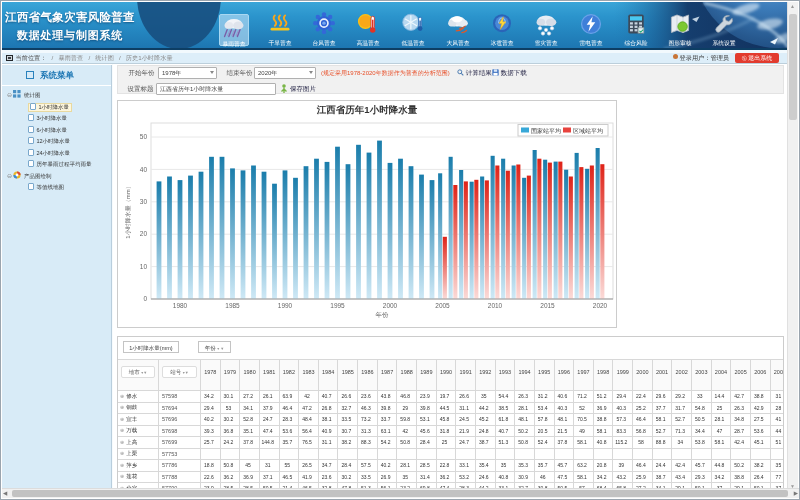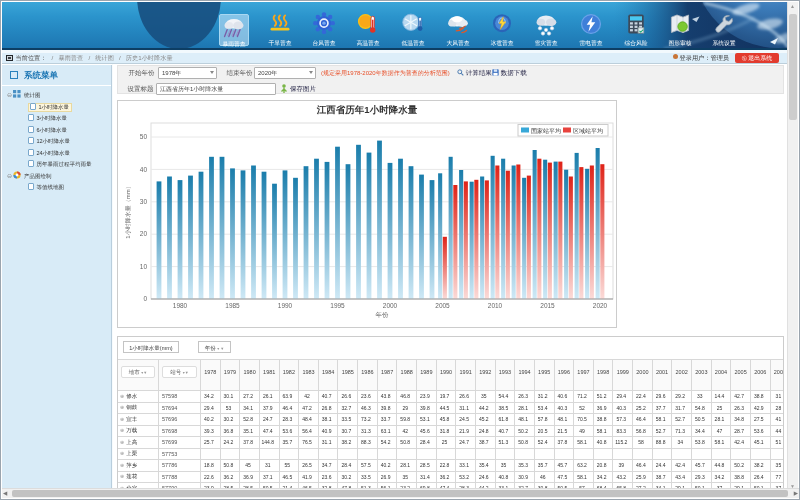--- a/index.html
+++ b/index.html
@@ -17,21 +17,21 @@
 .nav-sel .nlab { margin-top:0; }
 
 #crumb { position:absolute; left:1px; top:49px; width:787px; height:14px; background:linear-gradient(to bottom,#f2f9fd 0px,#f2f9fd 2.5px,#ddeef9 3px); border-bottom:1px solid #bccfdb; font-size:6.2px; color:#888; line-height:16px; }
 #crumb .ic { display:inline-block; width:6.5px; height:6px; background:#3a3f44; border:1px solid #23272b; box-shadow:inset 0 0 0 1px #cfd6da; margin:0 3px 0 4px; vertical-align:-1px; }
 #crumb b { color:#555; font-weight:normal; }
 #user { position:absolute; right:60px; top:0; color:#333; }
 #user .p { display:inline-block; width:5px; height:5px; border-radius:50%; background:#c87537; vertical-align:1px; margin-right:2px; }
 #exit { position:absolute; right:10px; top:2.5px; width:44px; height:10.5px; background:#e23b2e; border-radius:2px; color:#fff; text-align:center; line-height:10.5px; font-size:6px; }
 
 #side { position:absolute; left:1px; top:64px; width:110px; height:425px; background:#d8ebf7; border-right:1px solid #b9cedd; }
-#side .hd { height:21px; line-height:21px; color:#1f78b5; font-size:8.5px; font-weight:bold; border-bottom:1px solid #fff; padding-left:8px; }
+#side .hd { height:21px; line-height:21px; color:#1f78b5; font-size:8.5px; font-weight:bold; border-bottom:1px solid #fff; padding-left:24px; }
 #side .hd .sq { display:inline-block; width:8px; height:8px; border:1.5px solid #2a82bd; margin-right:6px; vertical-align:-1px; }
 .tree { font-size:5.5px; color:#333; margin-top:4px; }
 .titem { height:11.5px; line-height:11.5px; white-space:nowrap; }
 .titem .exp { display:inline-block; width:7px; text-align:center; color:#888; font-size:6px; }
 .titem .nico { display:inline-block; width:8px; height:8px; vertical-align:-1px; margin-right:3px; }
 .doc { display:inline-block; width:5.5px; height:7px; background:#fff; border:1px solid #7aa8cc; border-radius:1px; margin:0 3px 0 0; vertical-align:-1px; }
 .lv1 { padding-left:4px; }
 .lv2 { padding-left:26px; }
 .sel2 { background:#fdf6dd; border:1px solid #e8d9a0; padding:0 2px 1px 1px; }
 #split { position:absolute; left:111px; top:63px; width:5px; height:425px; background:#f7fbfd; }
@@ -247,20 +247,24 @@
         <div class="nlab">图形审核</div>
       </div>
 <div class="nav" style="left:702px">
         <svg width="24" height="24" viewBox="0 0 28 28">
           <path d="M20.5 4.5 a5.5 5.5 0 0 0 -7.6 6.3 L5 18.7 a3 3 0 0 0 4.2 4.2 l7.9-7.9 a5.5 5.5 0 0 0 6.3-7.6 l-3.6 3.6 -3.5-1 -1-3.5 z" fill="#cdd6de" stroke="#9aa6b2" stroke-width="0.8"></path>
         </svg>
         <div class="nlab">系统设置</div>
       </div>
     <div class="strip"></div>
   </div>
+  <div id="title">
+      <div class="t1">江西省气象灾害风险普查</div>
+      <div class="t2">数据处理与制图系统</div>
+    </div>
   <div id="crumb"><span class="ic"></span><b>当前位置：</b>&nbsp;&nbsp;&nbsp;/&nbsp;&nbsp;&nbsp;暴雨普查&nbsp;&nbsp;&nbsp;/&nbsp;&nbsp;&nbsp;统计图&nbsp;&nbsp;&nbsp;/&nbsp;&nbsp;&nbsp;历史1小时降水量
     <span id="user"><span class="p"></span>登录用户：管理员</span><span id="exit"><span style="font-size:5px;">Ⓢ</span> 退出系统</span>
   </div>
   <div id="side">
     <div class="hd"><span class="sq"></span>系统菜单</div>
     <div class="tree">
       <div class="titem lv1"><span class="exp">⊖</span><svg class="nico" viewBox="0 0 10 10">
             <rect x="0" y="0" width="4" height="4" fill="#4a90c4"></rect>
             <rect x="5.5" y="0" width="4" height="4" fill="#4a90c4"></rect>
             <rect x="0" y="5.5" width="4" height="4" fill="#4a90c4"></rect>

